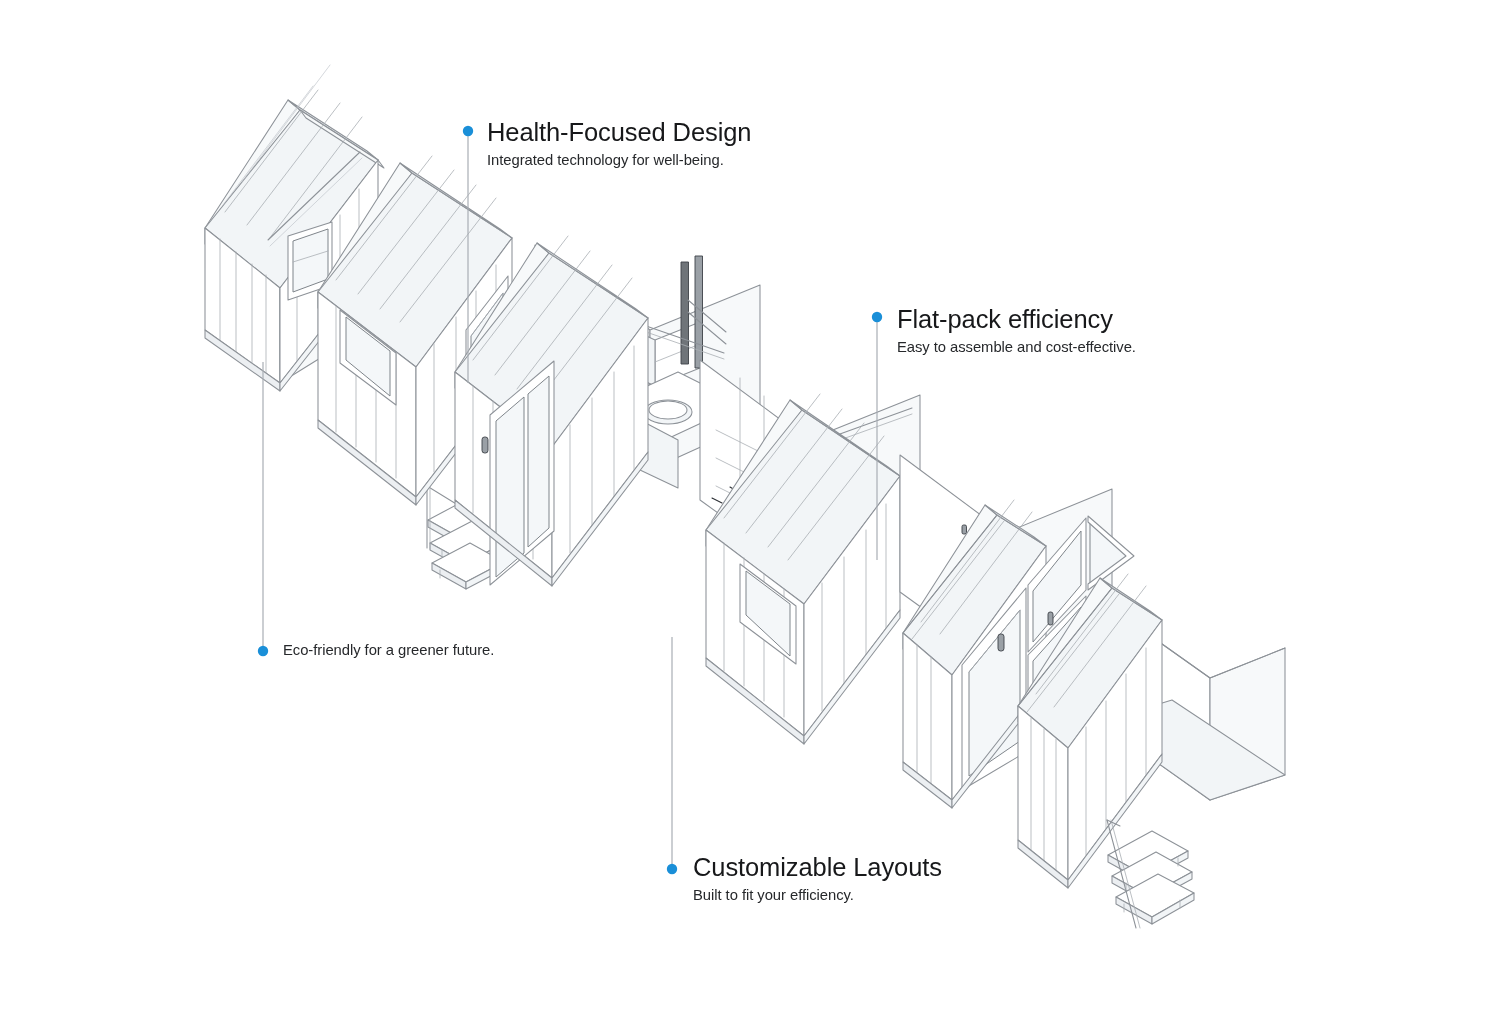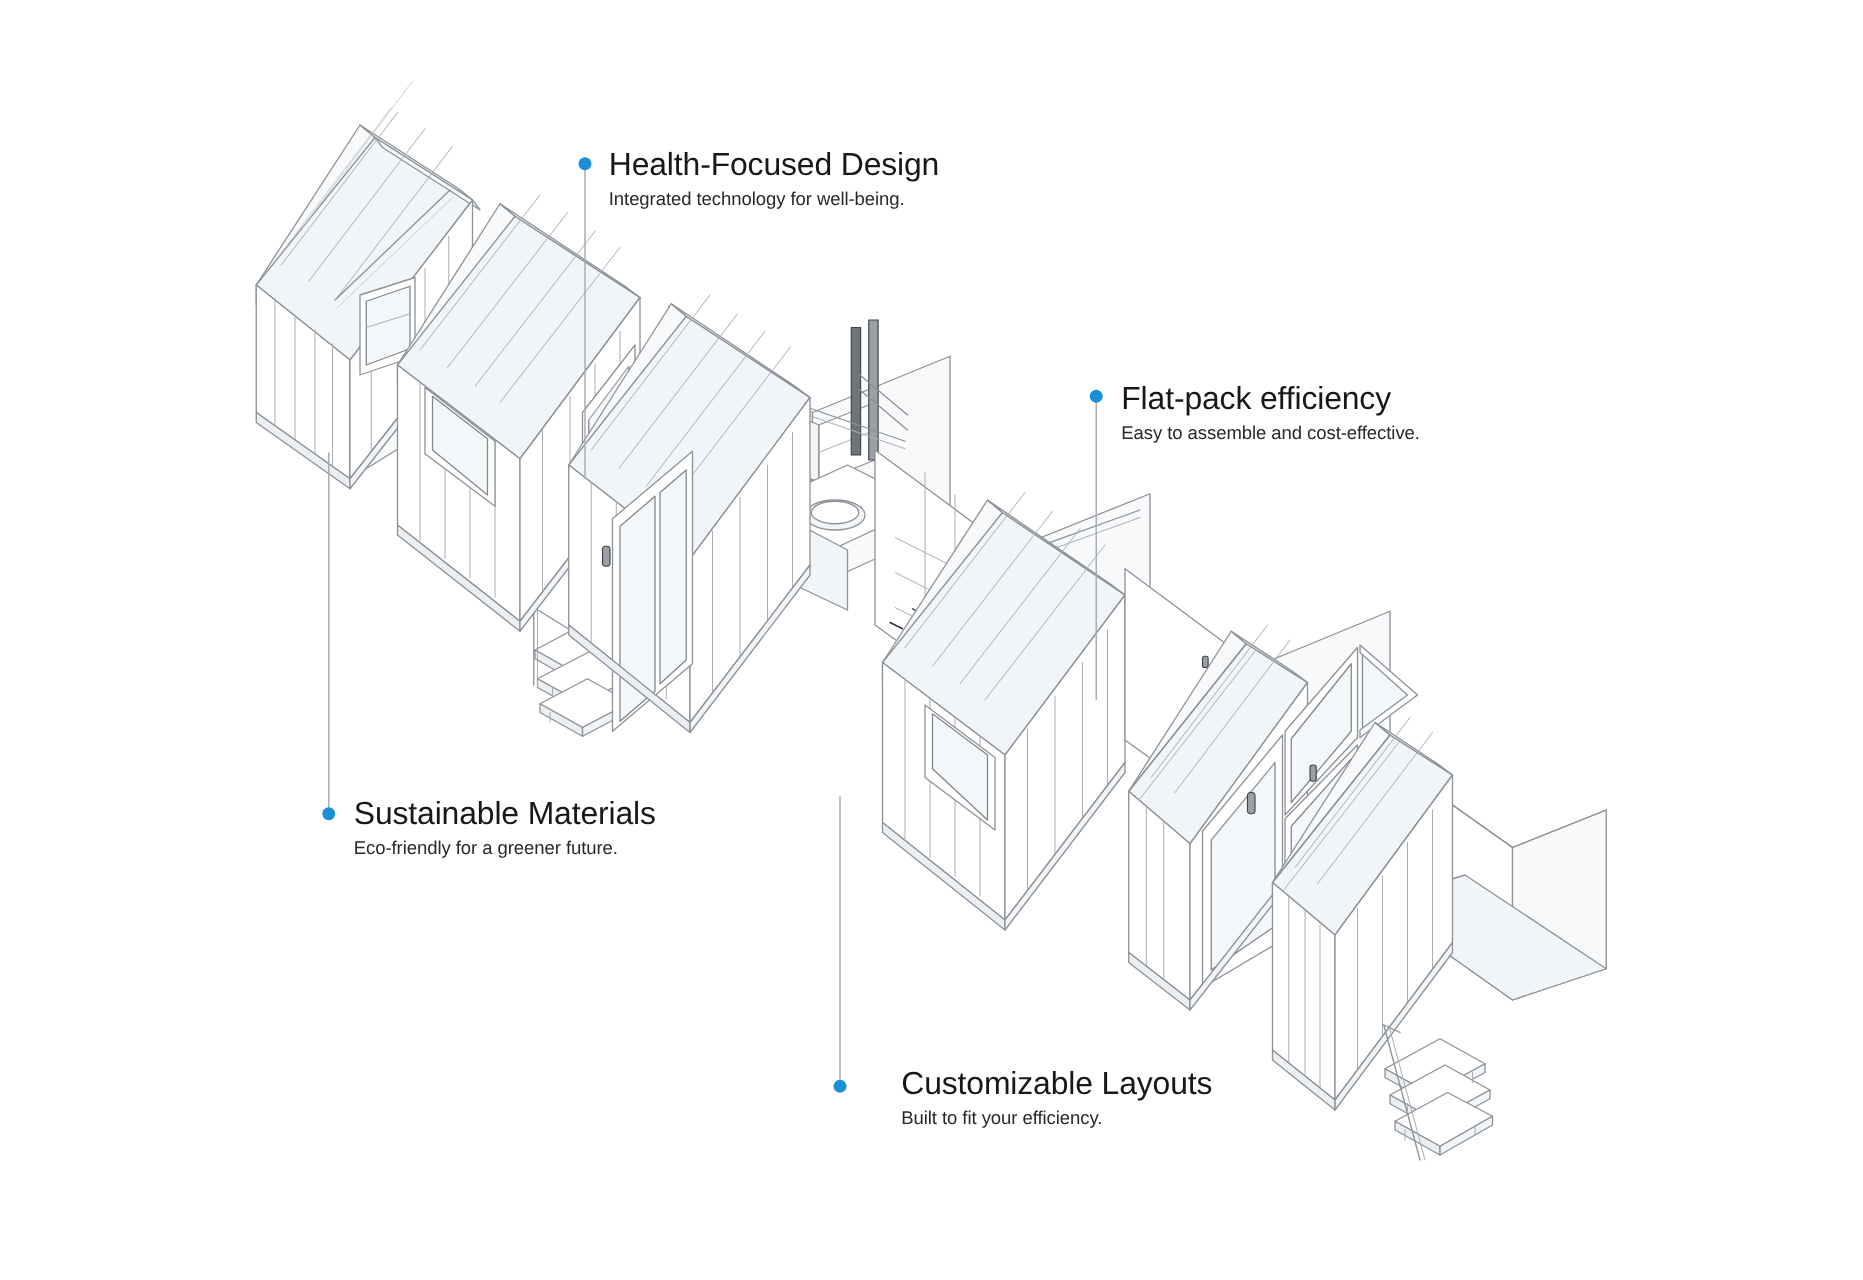--- a/index.html
+++ b/index.html
@@ -44,21 +44,21 @@
     font-weight: 400;
     color: #26282b;
     letter-spacing: -0.05px;
     line-height: 1.3;
     margin: 4px 0 0 0;
   }
   
   #callout-health   { left: 487px; top: 118px; }
   #callout-flatpack { left: 897px; top: 305px; }
   #callout-sustain  { left: 283px; top: 637px; }
-  #callout-custom   { left: 693px; top: 853px; margin-left: 28px; }
+  #callout-custom   { left: 693px; top: 853px; }
 </style>
 </head>
 <body>
 
 <div id="stage">
 
   <svg id="scene" viewBox="0 0 1490 1024" xmlns="http://www.w3.org/2000/svg">
     <defs>
       <style>
         .ln   { fill:none; stroke:#8d9298; stroke-width:1.05; stroke-linejoin:round; stroke-linecap:round; }
@@ -425,21 +425,20 @@
     <p class="title">Flat-pack efficiency</p>
     <p class="sub">Easy to assemble and cost-effective.</p>
   </div>
 
   <div class="callout" id="callout-health">
     <p class="title">Health-Focused Design</p>
     <p class="sub">Integrated technology for well-being.</p>
   </div>
 
   <div class="callout" id="callout-sustain">
-    <p class="title">Sustainable Materials</p>
     <p class="sub">Eco-friendly for a greener future.</p>
   </div>
 
   <div class="callout" id="callout-custom">
     <p class="title">Customizable Layouts</p>
     <p class="sub">Built to fit your efficiency.</p>
   </div>
 
 </div>
 

